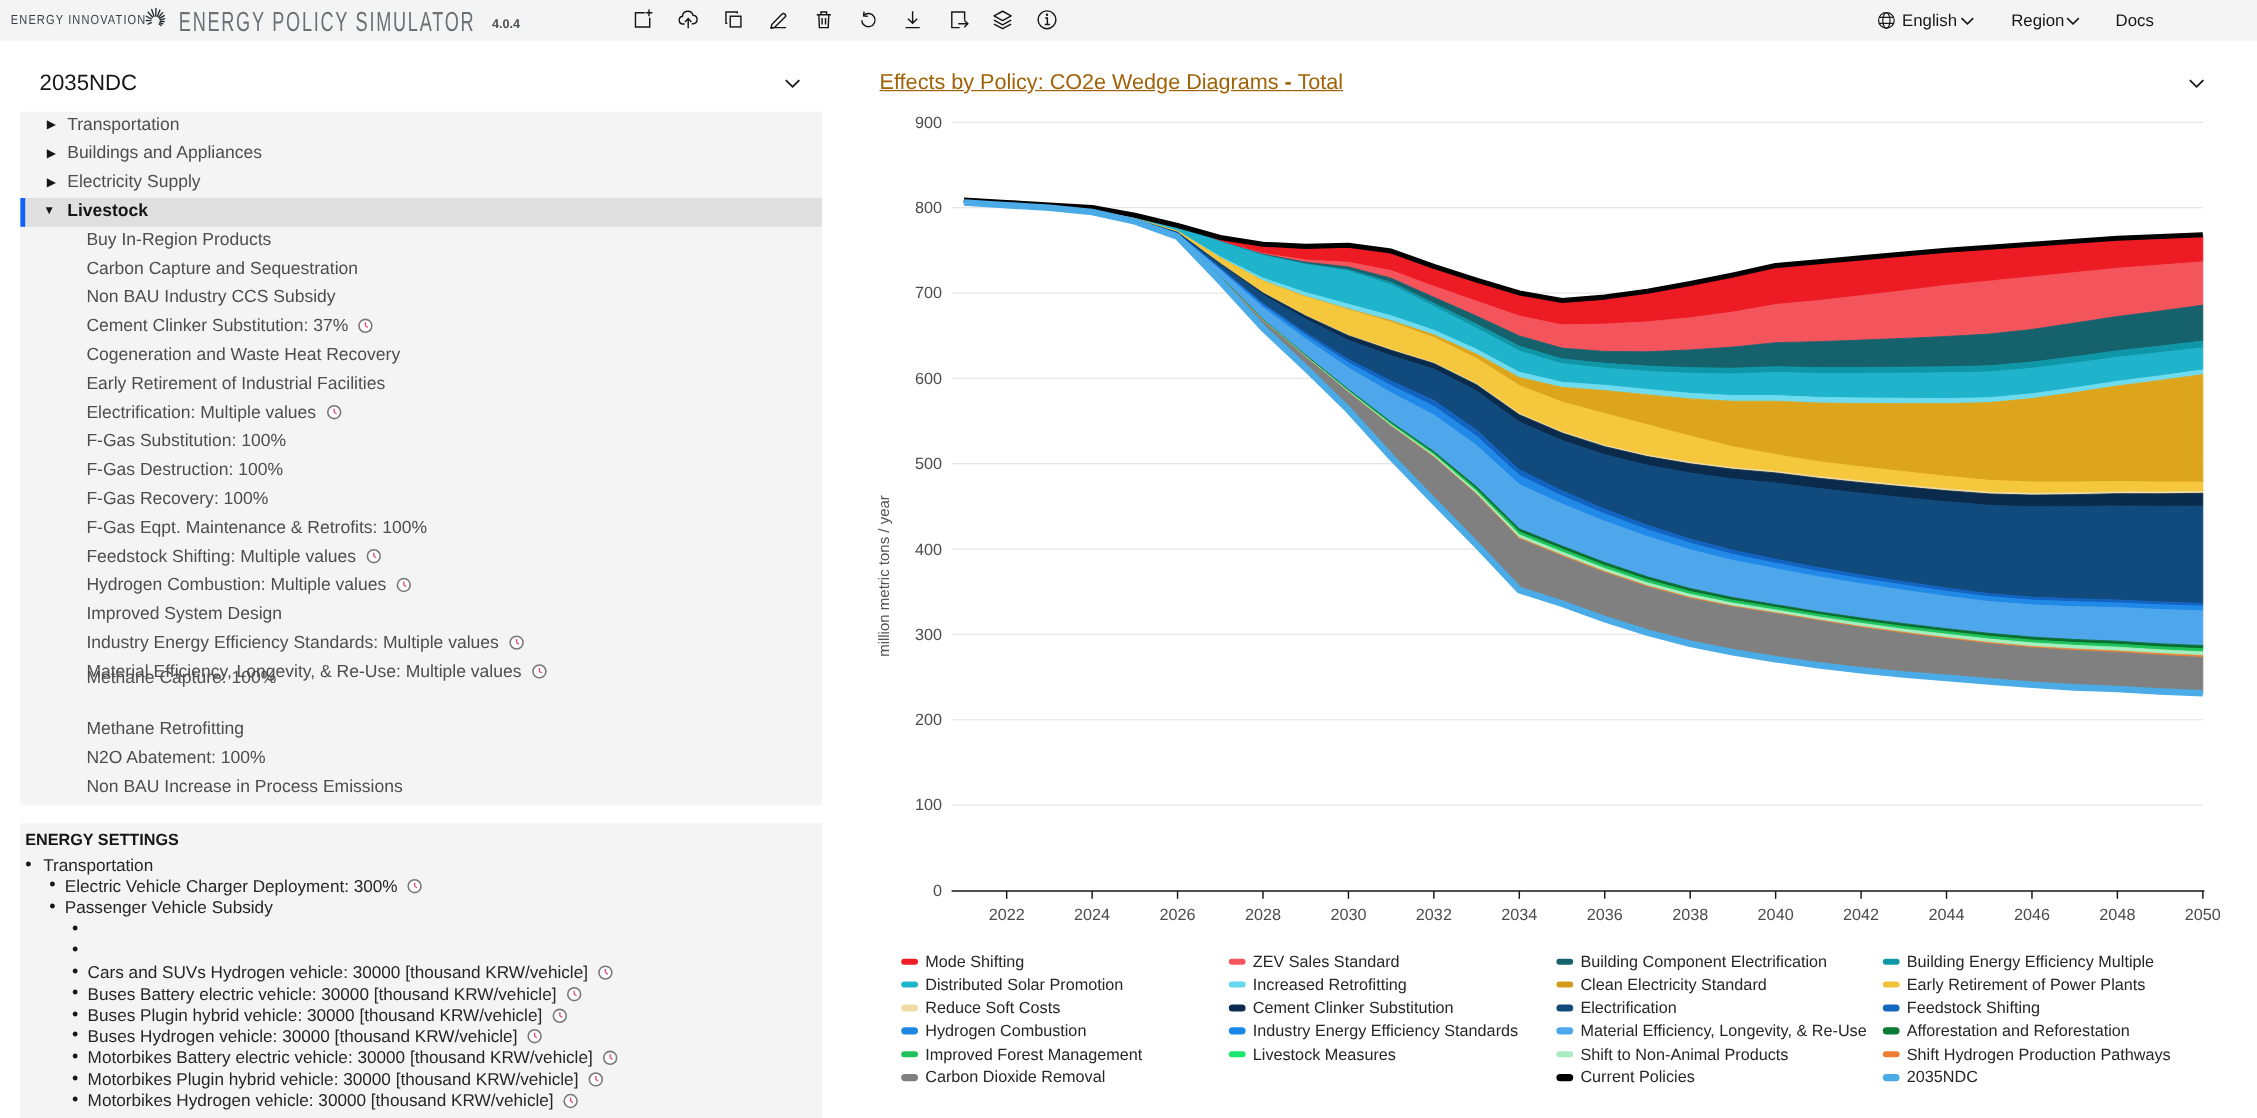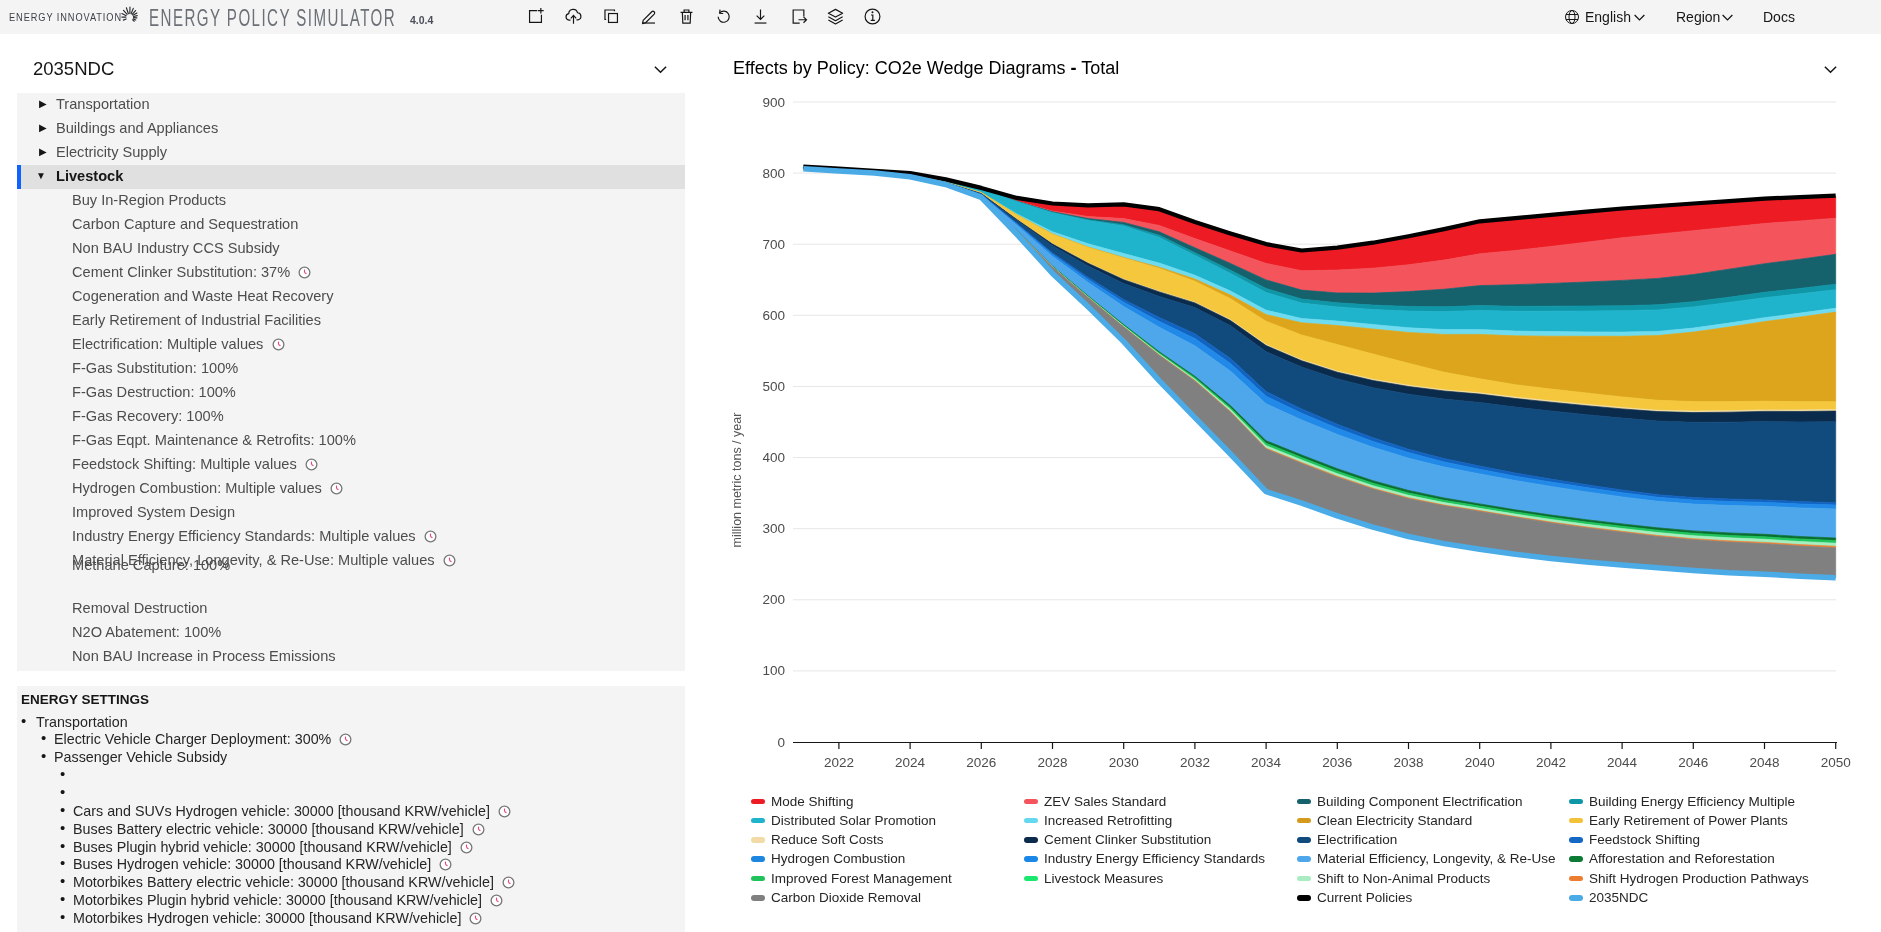--- a/index.html
+++ b/index.html
@@ -18,21 +18,21 @@
 .arr { position:absolute; left:22px; top:5px; font-size:10px; color:#161616; }
 .arrd { position:absolute; left:19px; top:5px; font-size:10px; color:#161616; }
 .tl { position:absolute; left:39px; top:3px; font-size:14.6px; color:#4d4d4d; }
 .tli { position:absolute; left:39px; top:3px; font-size:14.6px; color:#161616; font-weight:bold; }
 .srow { position:absolute; left:72px; top:0; height:24px; font-size:14.6px; color:#4d4d4d; padding-top:3px; white-space:nowrap; }
 .clk { vertical-align:-2px; }
 .psh { position:absolute; font-size:13.5px; font-weight:bold; color:#161616; }
 .pline { position:absolute; left:0; width:668px; height:17.8px; }
 .pb { position:absolute; top:-2px; font-size:15px; color:#161616; }
 .pt { position:absolute; top:0px; font-size:14.3px; color:#262626; white-space:nowrap; }
-#ctitle { position:absolute; left:733px; top:58px; font-size:18px; color:#000000; }
+#ctitle { position:absolute; left:733px; top:58px; font-size:18px; color:#a16207;text-decoration:underline; }
 .lg { position:absolute; height:18px; }
 .sw { position:absolute; left:0; top:5px; width:14px; height:5.5px; border-radius:3px; }
 .lt { position:absolute; left:20px; top:0; font-size:13.5px; color:#262626; white-space:nowrap; }
 text { font-family:"Liberation Sans", sans-serif; }
 </style></head>
 <body>
 <div id="hdr">
 <div id="eilogo">ENERGY INNOVATION</div>
 <svg style="position:absolute;left:117px;top:3px" width="27" height="27" viewBox="0 0 32 32">
       <line x1="10.8" y1="18.9" x2="7.5" y2="20.3" stroke="#26292e" stroke-width="1.35" stroke-linecap="round"></line>
@@ -163,21 +163,21 @@
       <circle cx="8" cy="8" r="6.6" fill="#fff" stroke="#777" stroke-width="1.6"></circle>
       <path d="M8 8 L8 4.4" stroke="#e8457f" stroke-width="1.4" fill="none"></path>
       <path d="M8 8 L10.4 9.6" stroke="#e8457f" stroke-width="1.4" fill="none"></path>
     </svg></div>
 <div class="srow" style="top:549px">Material Efficiency, Longevity, &amp; Re-Use: Multiple values&nbsp; <svg class="clk" width="13" height="13" viewBox="0 0 16 16">
       <circle cx="8" cy="8" r="6.6" fill="#fff" stroke="#777" stroke-width="1.6"></circle>
       <path d="M8 8 L8 4.4" stroke="#e8457f" stroke-width="1.4" fill="none"></path>
       <path d="M8 8 L10.4 9.6" stroke="#e8457f" stroke-width="1.4" fill="none"></path>
     </svg></div>
 <div class="srow" style="top:554px">Methane Capture: 100%</div>
-<div class="srow" style="top:597px">Removal Destruction</div>
+<div class="srow" style="top:597px">Methane Retrofitting</div>
 <div class="srow" style="top:621px">N2O Abatement: 100%</div>
 <div class="srow" style="top:645px">Non BAU Increase in Process Emissions</div>
 <div class="psh" style="top:692px;left:21px">ENERGY SETTINGS</div>
 <div class="pline" style="top:713.5px">
     <span class="pb" style="left:21px">•</span>
     <span class="pt" style="left:36px">Transportation</span>
   </div>
 <div class="pline" style="top:731.4px">
     <span class="pb" style="left:41px">•</span>
     <span class="pt" style="left:54px">Electric Vehicle Charger Deployment: 300%&nbsp; <svg class="clk" width="13" height="13" viewBox="0 0 16 16">

